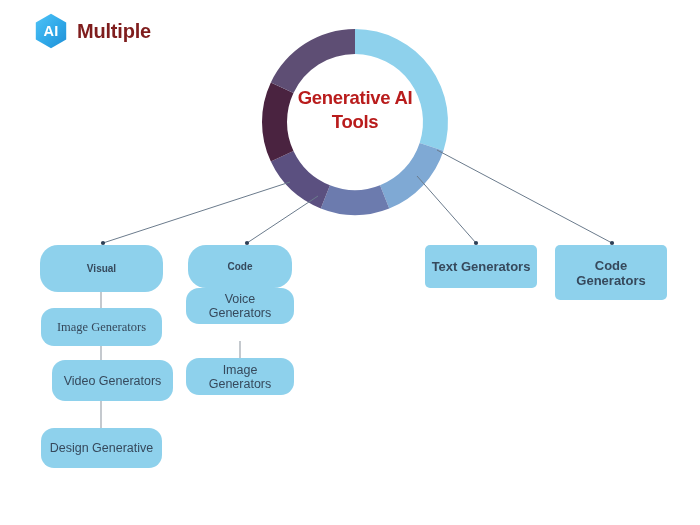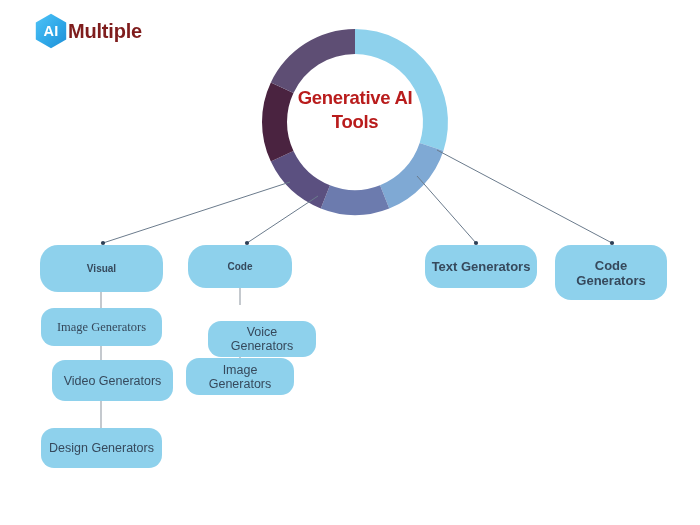--- a/index.html
+++ b/index.html
@@ -6,21 +6,21 @@
   body{
     width:700px;height:525px;
     background:#ffffff;
     font-family:"Liberation Sans", sans-serif;
     overflow:hidden;
     position:relative;
   }
   #stage{position:absolute;left:0;top:0;width:700px;height:525px;}
 
   
-  #logo{position:absolute;left:34px;top:13px;display:flex;align-items:center;text-align:center;}
+  #logo{position:absolute;left:34px;top:13px;display:flex;align-items:center;gap:9px;text-align:center;}
   .hexwrap{position:relative;width:34px;height:36px;}
   .hexwrap svg{display:block;}
   .hex-label{
     position:absolute;left:0;top:0;width:34px;height:36px;
     display:flex;align-items:center;justify-content:center;
     color:#ffffff;font-weight:bold;font-size:14.5px;letter-spacing:.2px;
     font-family:"Liberation Sans", sans-serif;
   }
   .logo-word{
     color:#7f1d1d;font-size:20px;font-weight:bold;letter-spacing:-0.2px;
@@ -45,21 +45,21 @@
     border-radius:13px;
     display:flex;align-items:center;justify-content:center;
     text-align:center;
     color:#36495c;
     font-family:"Liberation Sans", sans-serif;
     box-sizing:border-box;
     padding:0 6px;
   }
   .node.head{font-weight:bold;font-size:10px;border-radius:18px;}
   .node.leaf{font-size:12.5px;font-weight:normal;}
-  .node.standalone{font-weight:bold;font-size:13px;border-radius:16px;}
+  .node.standalone{font-weight:bold;font-size:13px;border-radius:5px;}
 </style>
 </head>
 <body>
 
 <div id="stage">
 
   <div id="logo">
     <div class="hexwrap">
       <svg width="34" height="36" viewBox="0 0 34 36" aria-hidden="true">
         <defs>
@@ -116,27 +116,27 @@
   <div class="node head" style="left:40px;top:245px;width:123px;height:47px;">
     <span>Visual</span>
   </div>
   <div class="node leaf" style="left:41px;top:308px;width:121px;height:38px;font-family:Liberation Serif, serif;">
     <span>Image Generators</span>
   </div>
   <div class="node leaf" style="left:41px;top:360px;width:121px;height:41px;margin-left:11px;">
     <span>Video Generators</span>
   </div>
   <div class="node leaf" style="left:41px;top:428px;width:121px;height:40px;justify-content:center;">
-    <span>Design Generators</span>
+    <span>Design Generative</span>
   </div>
 
   <div class="node head" style="left:188px;top:245px;width:104px;height:43px;">
     <span>Code</span>
   </div>
-  <div class="node leaf" style="left:186px;top:321px;width:108px;height:36px;margin-left:22px;">
+  <div class="node leaf" style="left:186px;top:288px;width:108px;height:36px;">
     <span>Voice Generators</span>
   </div>
   <div class="node leaf" style="left:186px;top:358px;width:108px;height:37px;">
     <span>Image Generators</span>
   </div>
 
   <div class="node standalone" style="left:425px;top:245px;width:112px;height:43px;">
     <span>Text Generators</span>
   </div>
   <div class="node standalone" style="left:555px;top:245px;width:112px;height:55px;">

